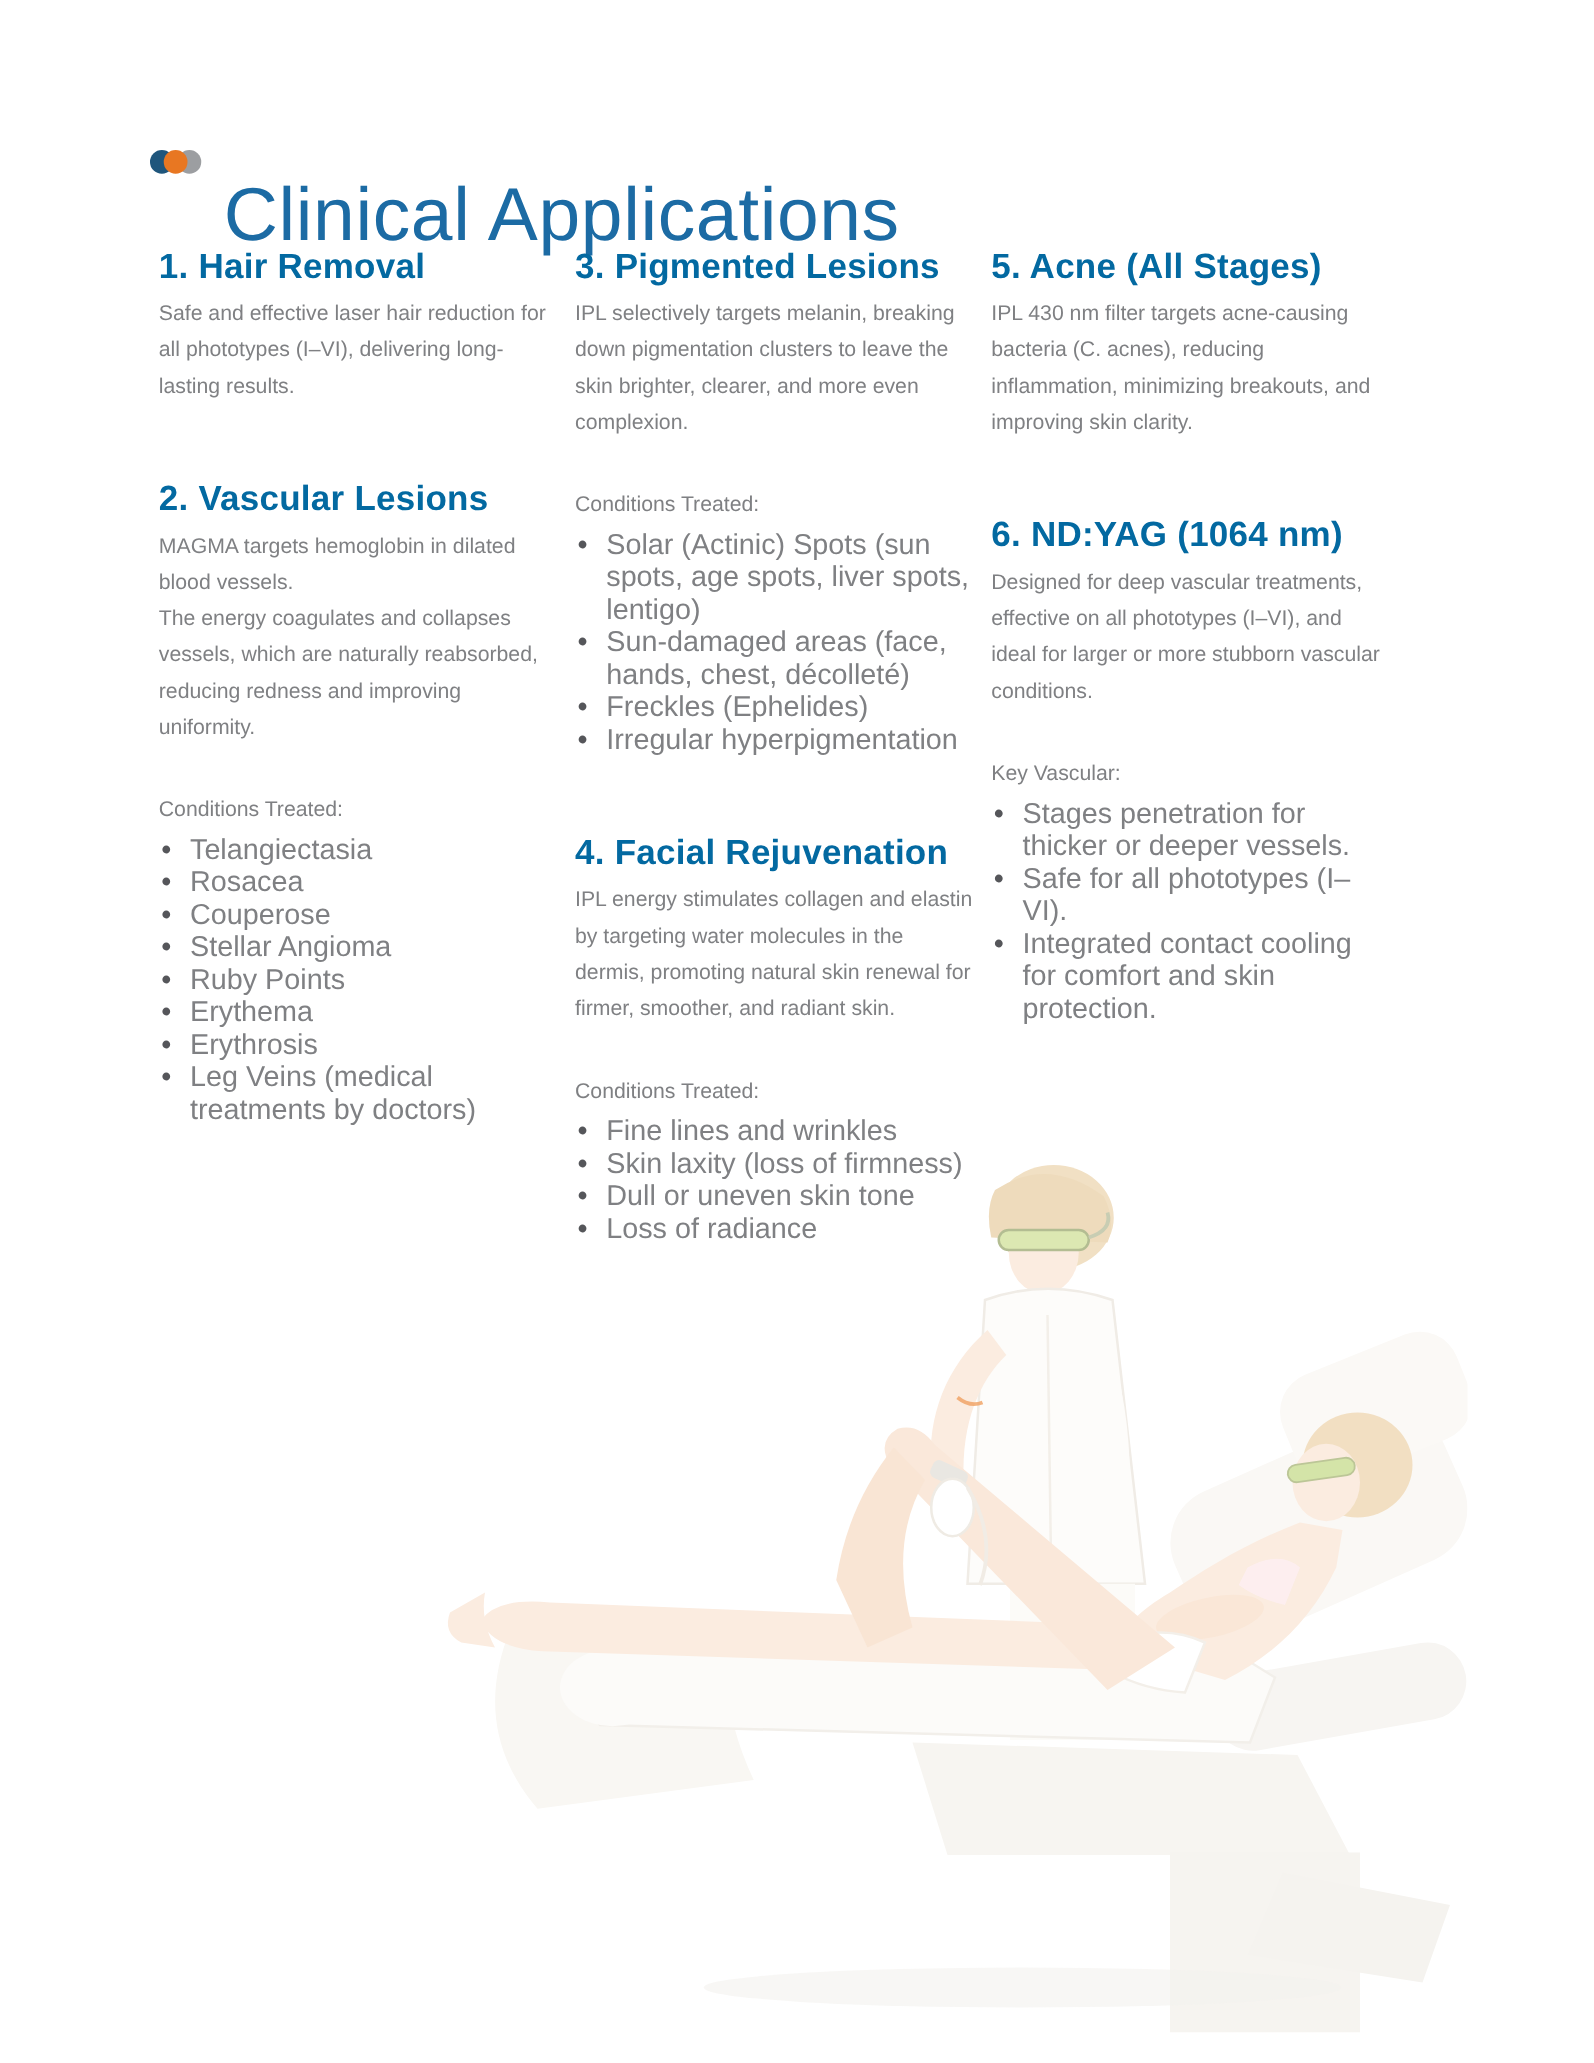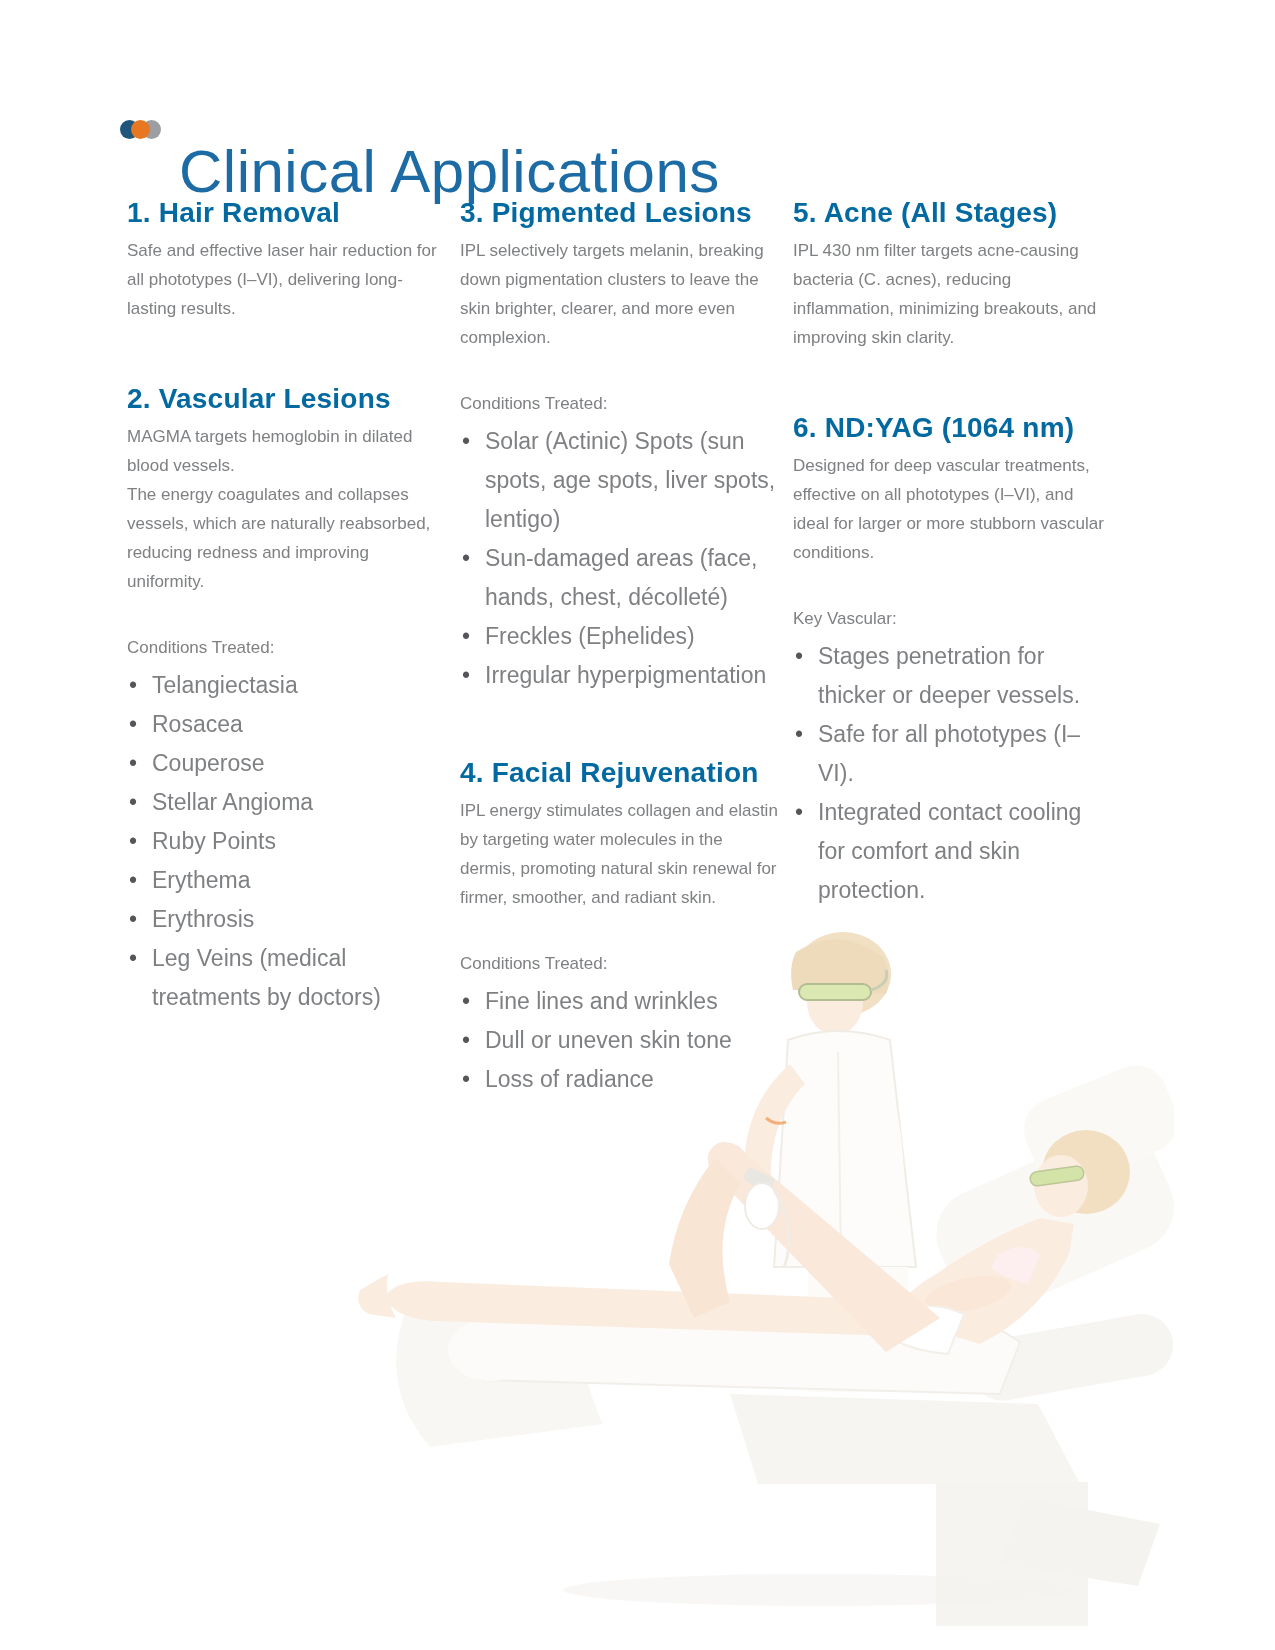--- a/index.html
+++ b/index.html
@@ -21,21 +21,21 @@
   .col { width:318px; }
   .col > .section:not(:first-child) { margin-top:60px; }
   .col > .section.gap-xl { margin-top:62px; }
   .heading {
     font-size:28px; font-weight:700; color:#0369a1; margin:0 0 7px 0; letter-spacing:0.2px;
   }
   .body-text { font-size:17px; line-height:29px; color:#7f8083; margin:0; }
   .list-label { margin-top:37px; }
   ul.bullets { list-style:none; margin:4px 0 0 0; padding:0; }
   ul.bullets li {
-    position:relative; padding-left:25px; font-size:23px; line-height:39px; color:#7f8083;
+    position:relative; padding-left:25px; font-size:23px; line-height:26px; color:#7f8083;
   }
   ul.bullets li::before { content:"\2022"; position:absolute; left:2px; color:#55565a; }
   .photo { position:absolute; left:338px; top:922px; width:836px; height:704px; }
 </style>
 </head>
 <body>
 
 <div class="page">
 
   <div class="header">
@@ -83,20 +83,21 @@
           <li>Freckles (Ephelides)</li>
           <li>Irregular hyperpigmentation</li>
         </ul>
       </div>
       <div class="section gap-xl">
         <h3 class="heading">4. Facial Rejuvenation</h3>
         <p class="body-text">IPL energy stimulates collagen and elastin by targeting water molecules in the dermis, promoting natural skin renewal for firmer, smoother, and radiant skin.</p>
         <p class="body-text list-label">Conditions Treated:</p>
         <ul class="bullets">
           <li>Fine lines and wrinkles</li>
+          <li>Skin laxity (loss of firmness)</li>
           <li>Dull or uneven skin tone</li>
           <li>Loss of radiance</li>
         </ul>
       </div>
     </div>
 
     <div class="col">
       <div class="section">
         <h3 class="heading">5. Acne (All Stages)</h3>
         <p class="body-text">IPL 430 nm filter targets acne-causing bacteria (C. acnes), reducing inflammation, minimizing breakouts, and improving skin clarity.</p>

